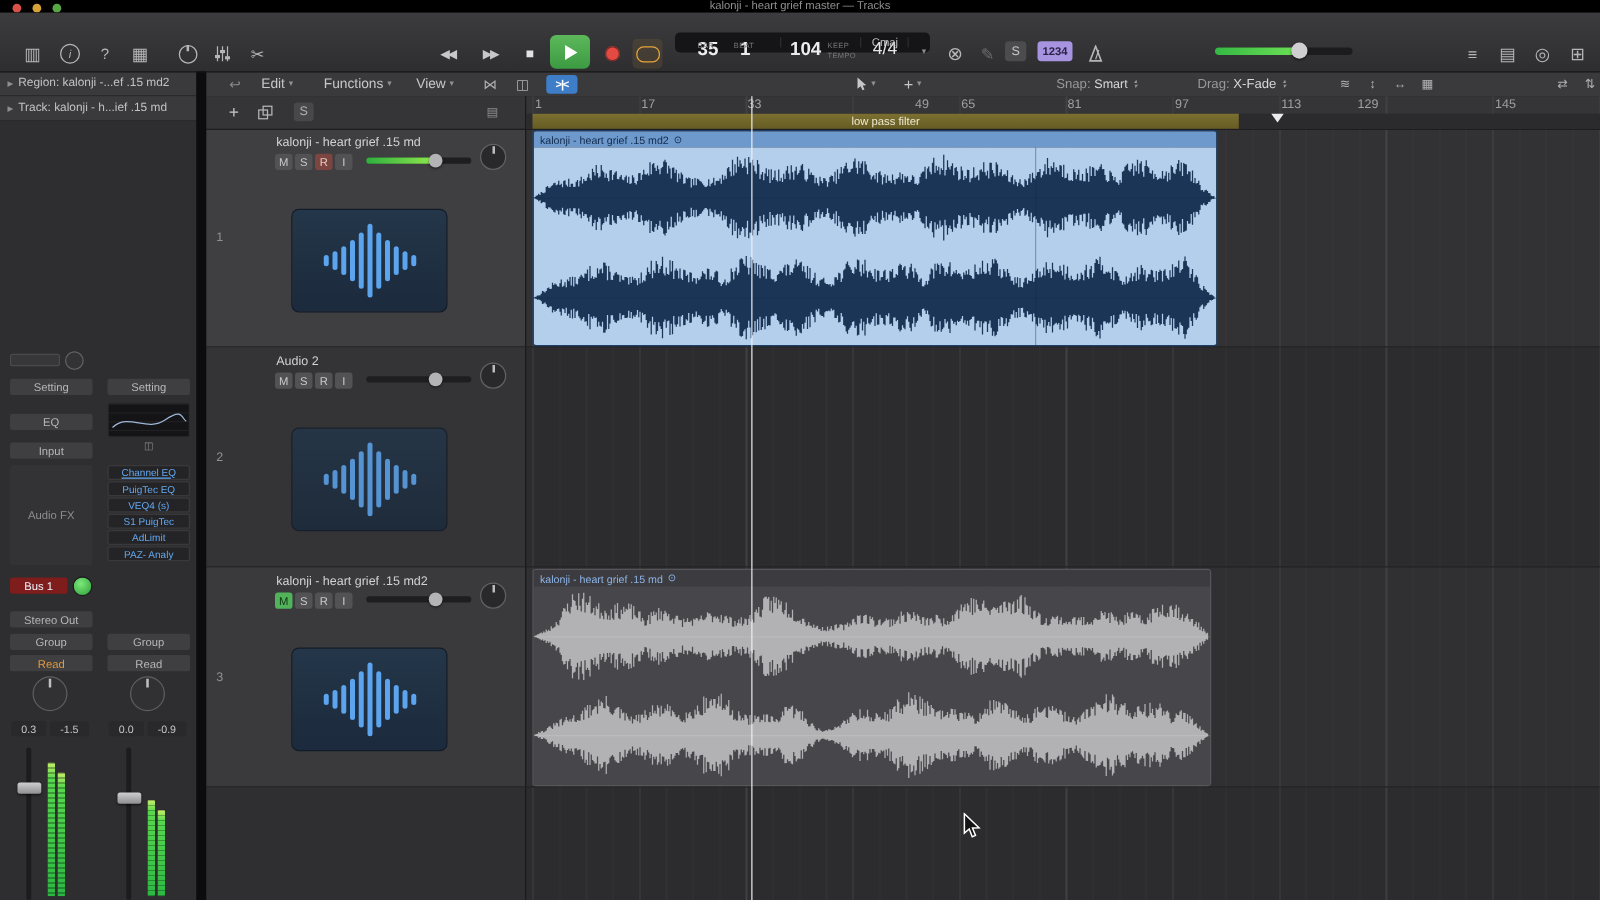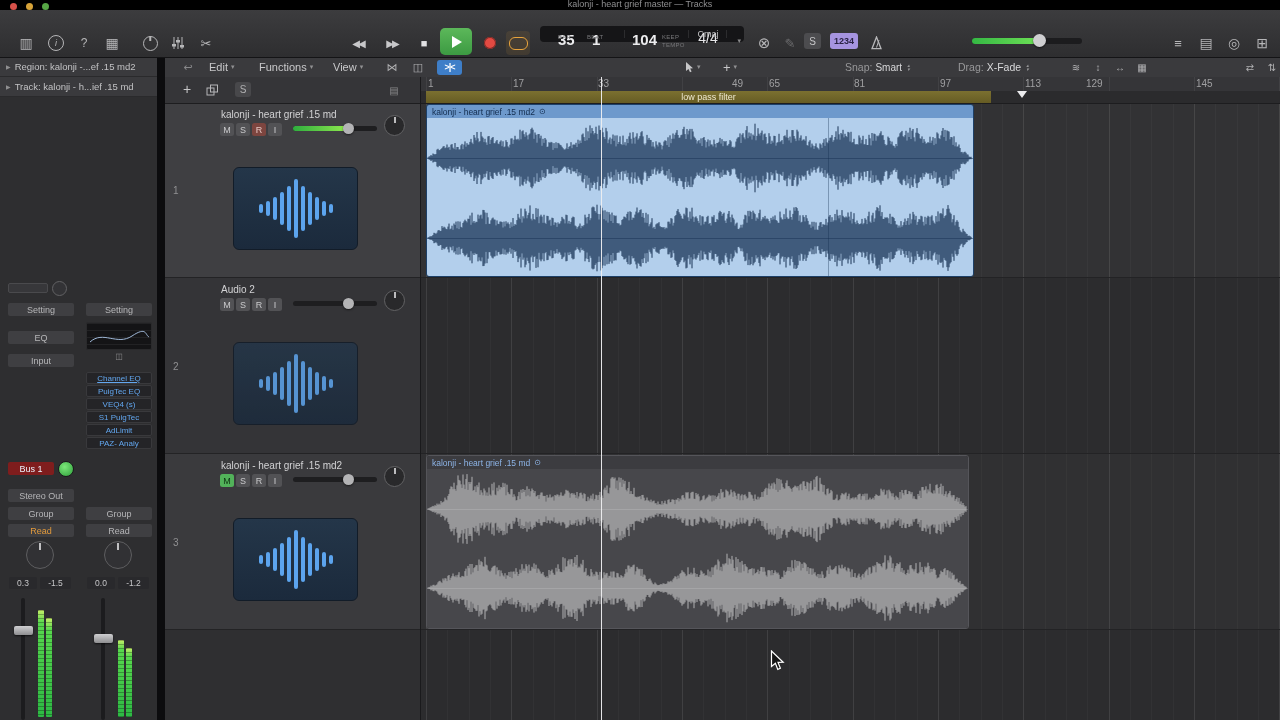--- a/index.html
+++ b/index.html
@@ -298,20 +298,21 @@
 
   <div class="divider"></div>
 
   <div class="insp">
 
     <div class="r" style="left:8px;top:186px;width:40px;height:10px;background:#37373a;border:1px solid #4a4a4d;border-radius:2px;box-sizing:border-box;"></div>
     <div class="sknob" style="left:52px;top:184px;width:13px;height:13px;"></div>
     <div class="chip" style="left:8px;top:206px;">Setting</div>
     <div class="chip" style="left:8px;top:234px;">EQ</div>
     <div class="chip" style="left:8px;top:257px;">Input</div>
+    <div class="r flex" style="left:8px;top:275px;width:66px;height:80px;background:#333336;border-radius:2px;font-size:9px;color:#8e8e90;">Audio FX</div>
     <div class="chip" style="left:8px;top:365px;width:46px;background:#7f1d1d;color:#eaf2fc;">Bus 1</div>
     <div class="sknob" style="left:58px;top:364px;width:14px;height:14px;background:radial-gradient(circle at 40% 35%,#7ce87a,#2e9e3a);border-color:#1b1b1d;"></div>
     <div class="chip" style="left:8px;top:392px;">Stereo Out</div>
     <div class="chip" style="left:8px;top:410px;">Group</div>
     <div class="chip" style="left:8px;top:427px;color:#e29a3c;">Read</div>
     <div class="bigknob" style="left:26px;top:444px;"></div>
     <div class="val" style="left:9px;top:480px;width:28px;">0.3</div>
     <div class="val" style="left:40px;top:480px;width:31px;">-1.5</div>
     <div class="rail" style="left:21px;top:501px;height:122px;"></div>
     <div class="fcap" style="left:14px;top:529px;"></div>
@@ -328,21 +329,21 @@
     <div class="plug" style="top:275px;text-decoration:underline;">Channel EQ</div>
     <div class="plug" style="top:288px;">PuigTec EQ</div>
     <div class="plug" style="top:301px;">VEQ4 (s)</div>
     <div class="plug" style="top:314px;">S1 PuigTec</div>
     <div class="plug" style="top:327px;">AdLimit</div>
     <div class="plug" style="top:340px;">PAZ- Analy</div>
     <div class="chip" style="left:86px;top:410px;">Group</div>
     <div class="chip" style="left:86px;top:427px;">Read</div>
     <div class="bigknob" style="left:104px;top:444px;"></div>
     <div class="val" style="left:87px;top:480px;width:28px;">0.0</div>
-    <div class="val" style="left:118px;top:480px;width:31px;">-1.2</div>
+    <div class="val" style="left:118px;top:480px;width:31px;">-0.9</div>
     <div class="rail" style="left:101px;top:501px;height:122px;"></div>
     <div class="fcap" style="left:94px;top:537px;"></div>
     <div class="meter" style="left:118px;top:543px;height:77px;"></div>
     <div class="meter" style="left:126px;top:551px;height:69px;"></div>
   </div>
 
   <div class="theads">
     <div class="thead" style="top:0;height:175px;background:#3f3f42;">
       <span class="tnum">1</span>
       <div class="tname">kalonji - heart grief .15 md</div>

